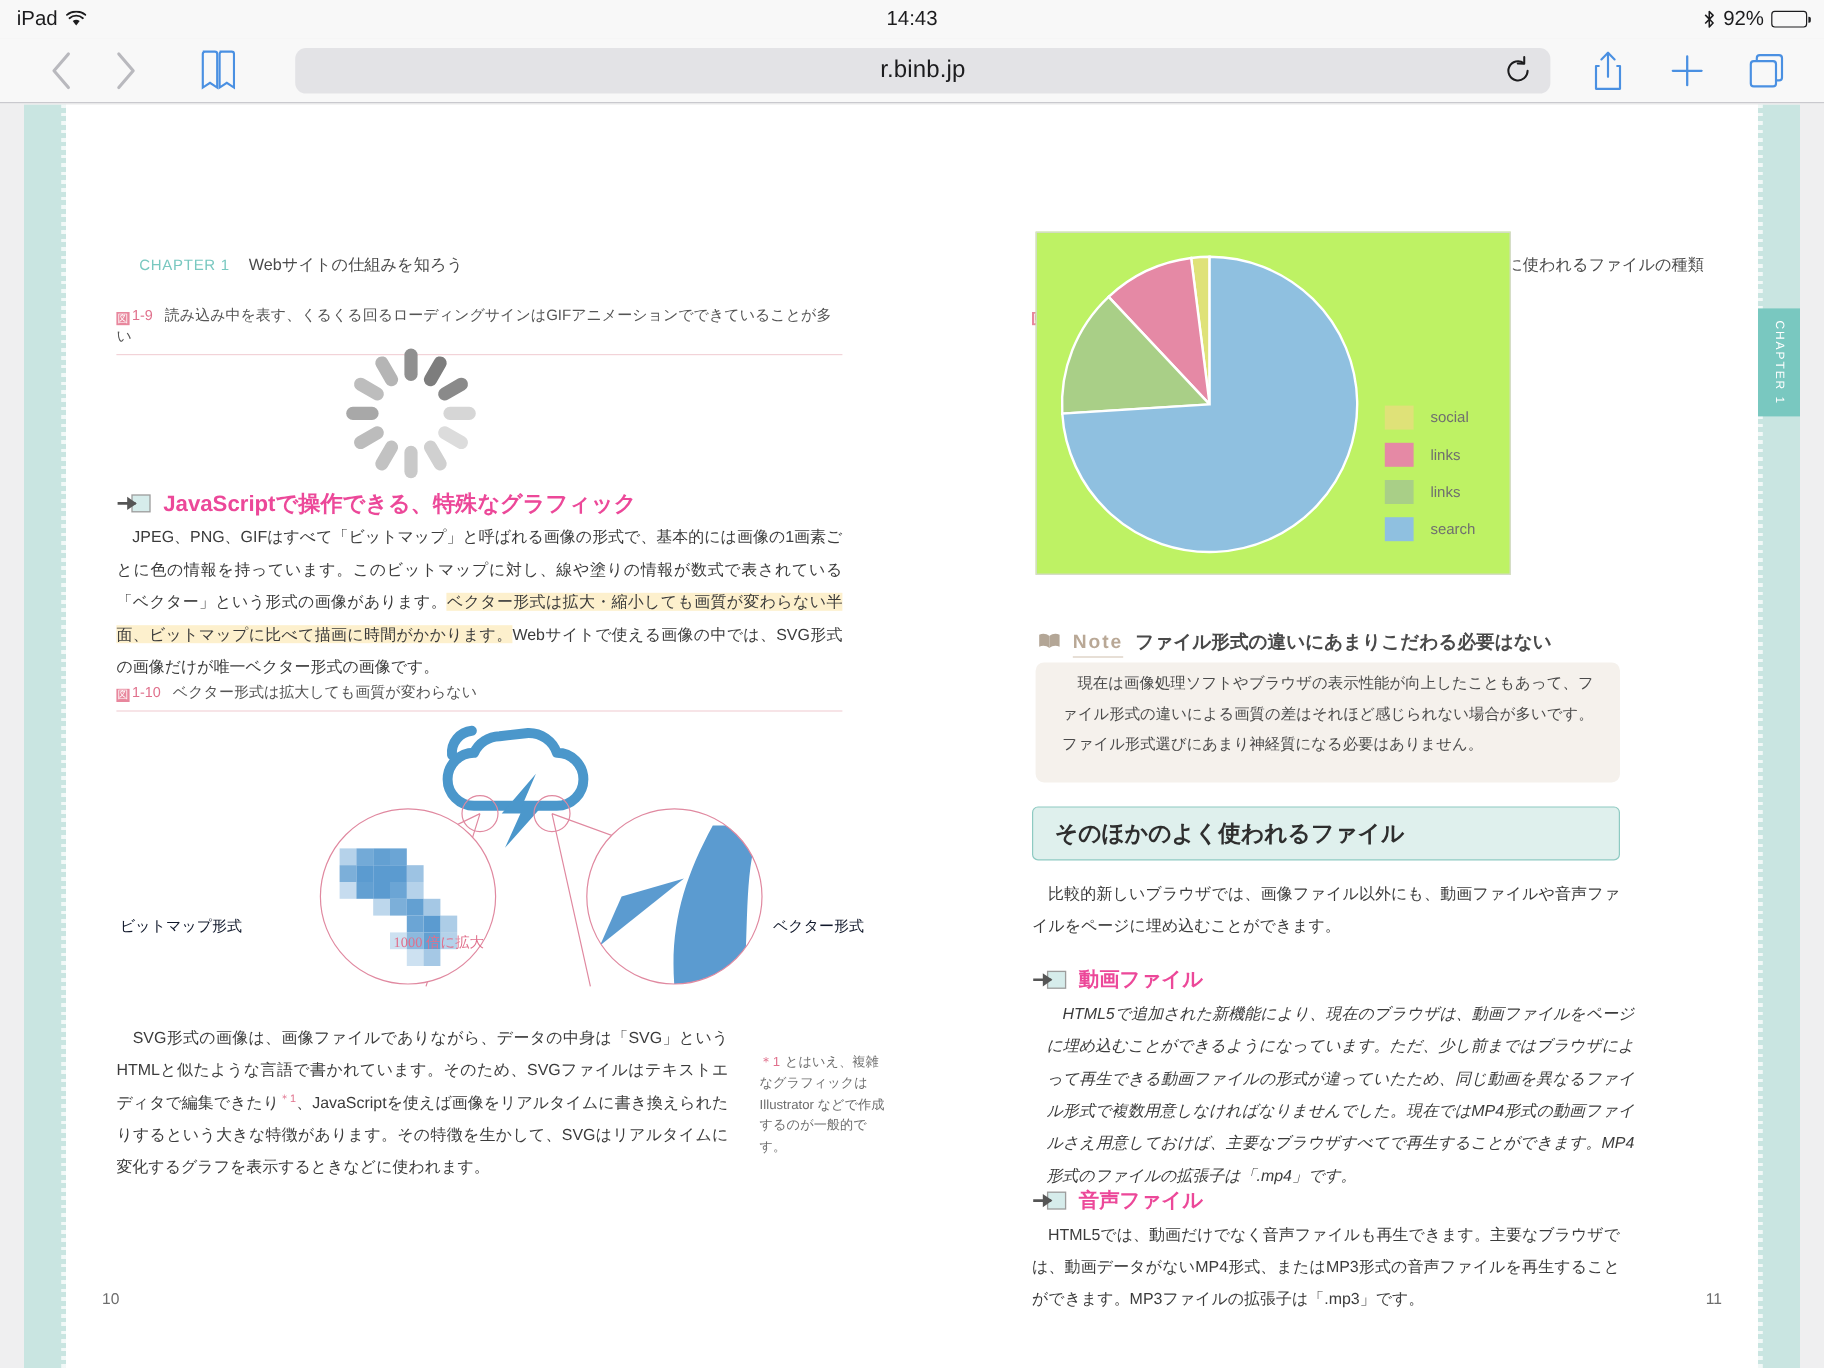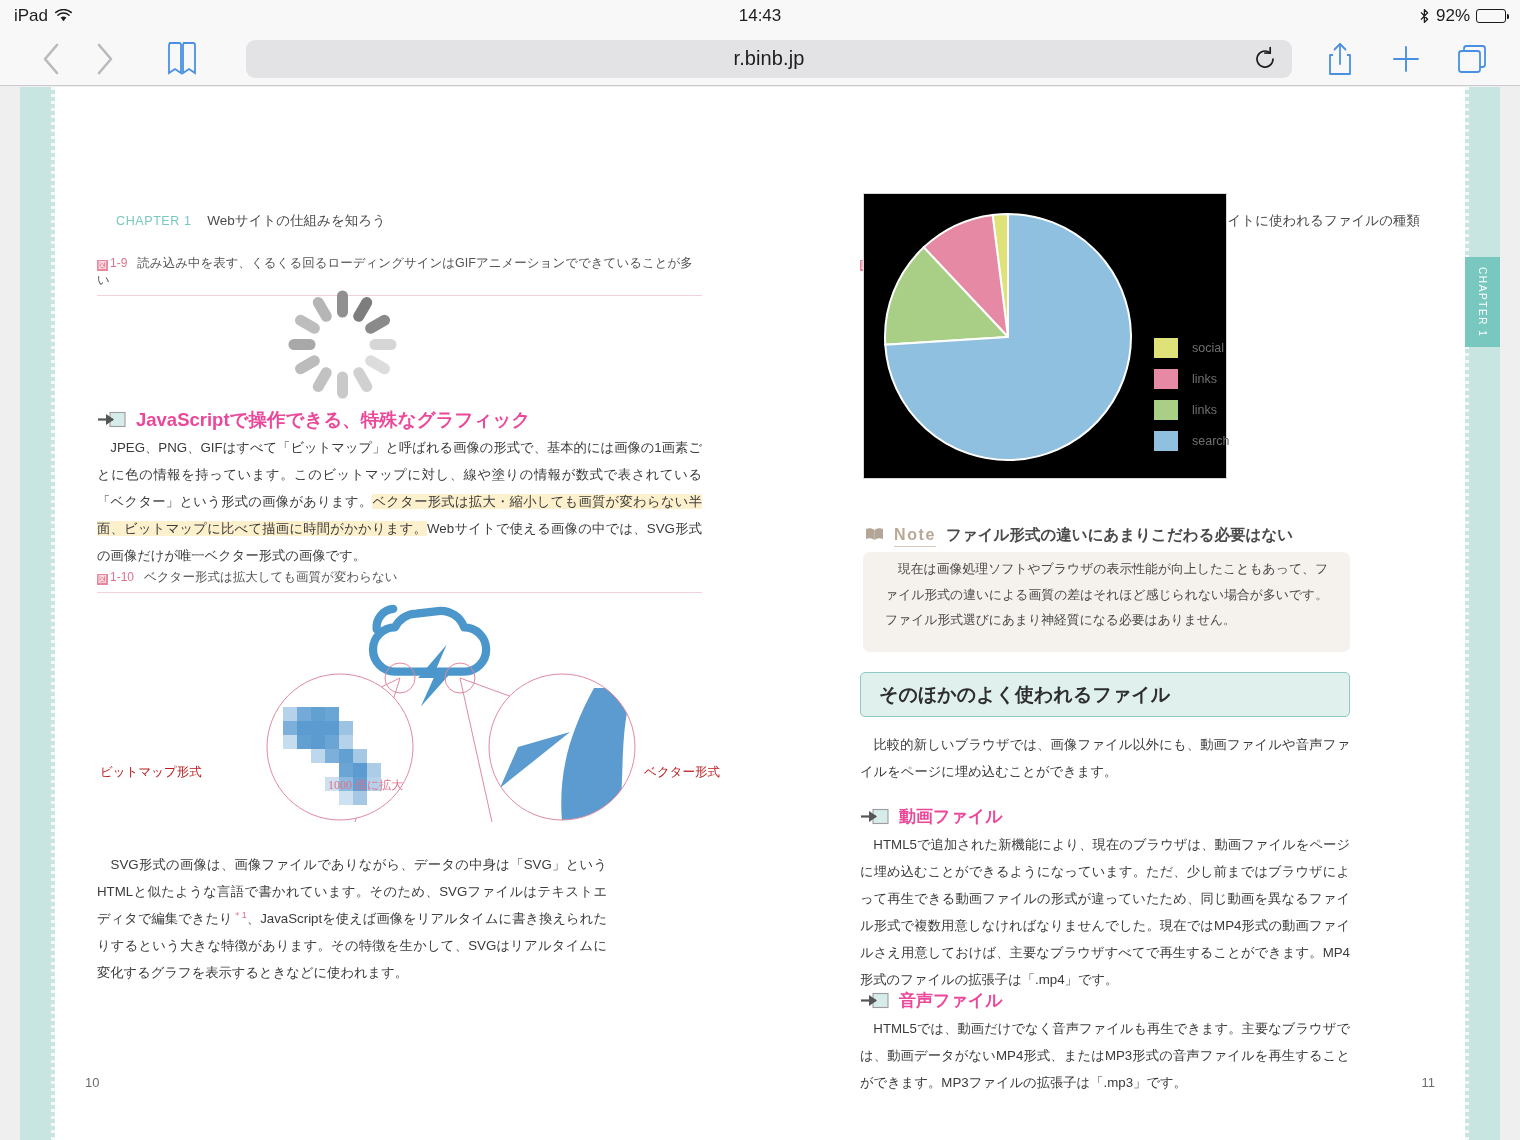--- a/index.html
+++ b/index.html
@@ -113,41 +113,41 @@
               display: flex; align-items: center; gap: 9px; }
   .head-icon { display: inline-flex; align-items: center; }
 
   .hl { background: #fdf0cd; }
 
   
   #loader-figure { position: absolute; left: 225px; top: 195px; width: 125px; height: 125px; }
 
   
   #vector-figure { position: absolute; left: 45px; top: 505px; width: 620px; height: 240px; }
-  .fig-label { position: absolute; font-size: 12.5px; color: #b91c1c; white-space: nowrap; }
+  .fig-label { position: absolute; font-size: 12.5px; color: #0f172a; white-space: nowrap; }
   #label-bitmap { left: 0px; top: 172px; }
   #label-vector { right: 0px; top: 172px; }
   #label-zoom { left: 228px; top: 185px; font-size: 12px; color: #e0708c;
                 font-family: "Liberation Serif", serif; }
 
   
   #footnote { position: absolute; left: 578px; top: 790px; width: 110px;
               font-size: 11px; line-height: 1.62; color: #6d6d6d; }
   #footnote .fn-mark { color: #e0708c; margin-right: 4px; }
   .fn-sup { color: #e0708c; font-size: 9px; vertical-align: super; }
 
   
   .pageno { position: absolute; bottom: 50px; font-size: 13px; color: #6d6d6d; }
   #pageno-left { left: 30px; }
   #pageno-right { right: 30px; }
 
   
   #chart-box {
-    position: absolute; left: 103px; top: 106px; width: 364px; height: 286px;
-    background: #000000; border: 1px solid #d8d8d8;
+    position: absolute; left: 103px; top: 106px; width: 396px; height: 286px;
+    background: #bef264; border: 1px solid #d8d8d8;
   }
   #pie-svg { position: absolute; left: 18px; top: 16px; }
   #chart-legend { position: absolute; left: 290px; top: 140px; }
   .legend-row { display: flex; align-items: center; height: 28px; margin-bottom: 3px; }
   .legend-swatch { width: 24px; height: 20px; margin-right: 14px; flex: 0 0 auto; }
   .legend-label { font-size: 12.5px; color: #6f6f6f; }
 
   
   #note-head { position: absolute; left: 105px; top: 438px; display: flex;
                align-items: baseline; gap: 10px; }
@@ -391,20 +391,23 @@
         </svg>
         <span class="fig-label" id="label-bitmap">ビットマップ形式</span>
         <span class="fig-label" id="label-vector">ベクター形式</span>
         <span class="fig-label" id="label-zoom">1000 倍に拡大</span>
       </div>
 
       <div class="body-p" style="left:42px; top:765px; width:510px;">
         <span>　SVG形式の画像は、画像ファイルでありながら、データの中身は「SVG」というHTMLと似たような言語で書かれています。そのため、SVGファイルはテキストエディタで編集できたり</span><span class="fn-sup">＊1</span><span>、JavaScriptを使えば画像をリアルタイムに書き換えられたりするという大きな特徴があります。その特徴を生かして、SVGはリアルタイムに変化するグラフを表示するときなどに使われます。</span>
       </div>
 
+      <div id="footnote">
+        <span class="fn-mark">＊1</span><span>とはいえ、複雑なグラフィックは Illustrator などで作成するのが一般的です。</span>
+      </div>
 
       <div class="pageno" id="pageno-left">10</div>
     </div>
 
     <div class="page" id="page-right">
 
       <div class="runhead" id="runhead-right">
         <span class="rh-tag">SECTION 3</span>
         <span class="rh-title">Webサイトに使われるファイルの種類</span>
       </div>
@@ -463,21 +466,21 @@
       <div class="sub-head" style="left:100px; top:718px; font-size:17px;">
         <span class="head-icon">
           <svg width="30" height="19" viewBox="0 0 30 19">
             <rect x="13" y="2.5" width="15" height="14" fill="#d6eceb" stroke="#9d9d9d" stroke-width="1.1"></rect>
             <path d="M1 9.5 H16" stroke="#555" stroke-width="2.2"></path>
             <path d="M9 4 L17 9.5 L9 15 Z" fill="#555"></path>
           </svg>
         </span>
         <span>動画ファイル</span>
       </div>
-      <div class="body-p" style="left:100px; top:745px; width:490px;">　HTML5で追加された新機能により、現在のブラウザは、動画ファイルをページに埋め込むことができるようになっています。ただ、少し前まではブラウザによって再生できる動画ファイルの形式が違っていたため、同じ動画を異なるファイル形式で複数用意しなければなりませんでした。現在ではMP4形式の動画ファイルさえ用意しておけば、主要なブラウザすべてで再生することができます。MP4形式のファイルの拡張子は「.mp4」です。</div>
+      <div class="body-p" style="left:112px; top:745px; width:490px;font-style:italic;">　HTML5で追加された新機能により、現在のブラウザは、動画ファイルをページに埋め込むことができるようになっています。ただ、少し前まではブラウザによって再生できる動画ファイルの形式が違っていたため、同じ動画を異なるファイル形式で複数用意しなければなりませんでした。現在ではMP4形式の動画ファイルさえ用意しておけば、主要なブラウザすべてで再生することができます。MP4形式のファイルの拡張子は「.mp4」です。</div>
 
       <div class="sub-head" style="left:100px; top:902px; font-size:17px;">
         <span class="head-icon">
           <svg width="30" height="19" viewBox="0 0 30 19">
             <rect x="13" y="2.5" width="15" height="14" fill="#d6eceb" stroke="#9d9d9d" stroke-width="1.1"></rect>
             <path d="M1 9.5 H16" stroke="#555" stroke-width="2.2"></path>
             <path d="M9 4 L17 9.5 L9 15 Z" fill="#555"></path>
           </svg>
         </span>
         <span>音声ファイル</span>

